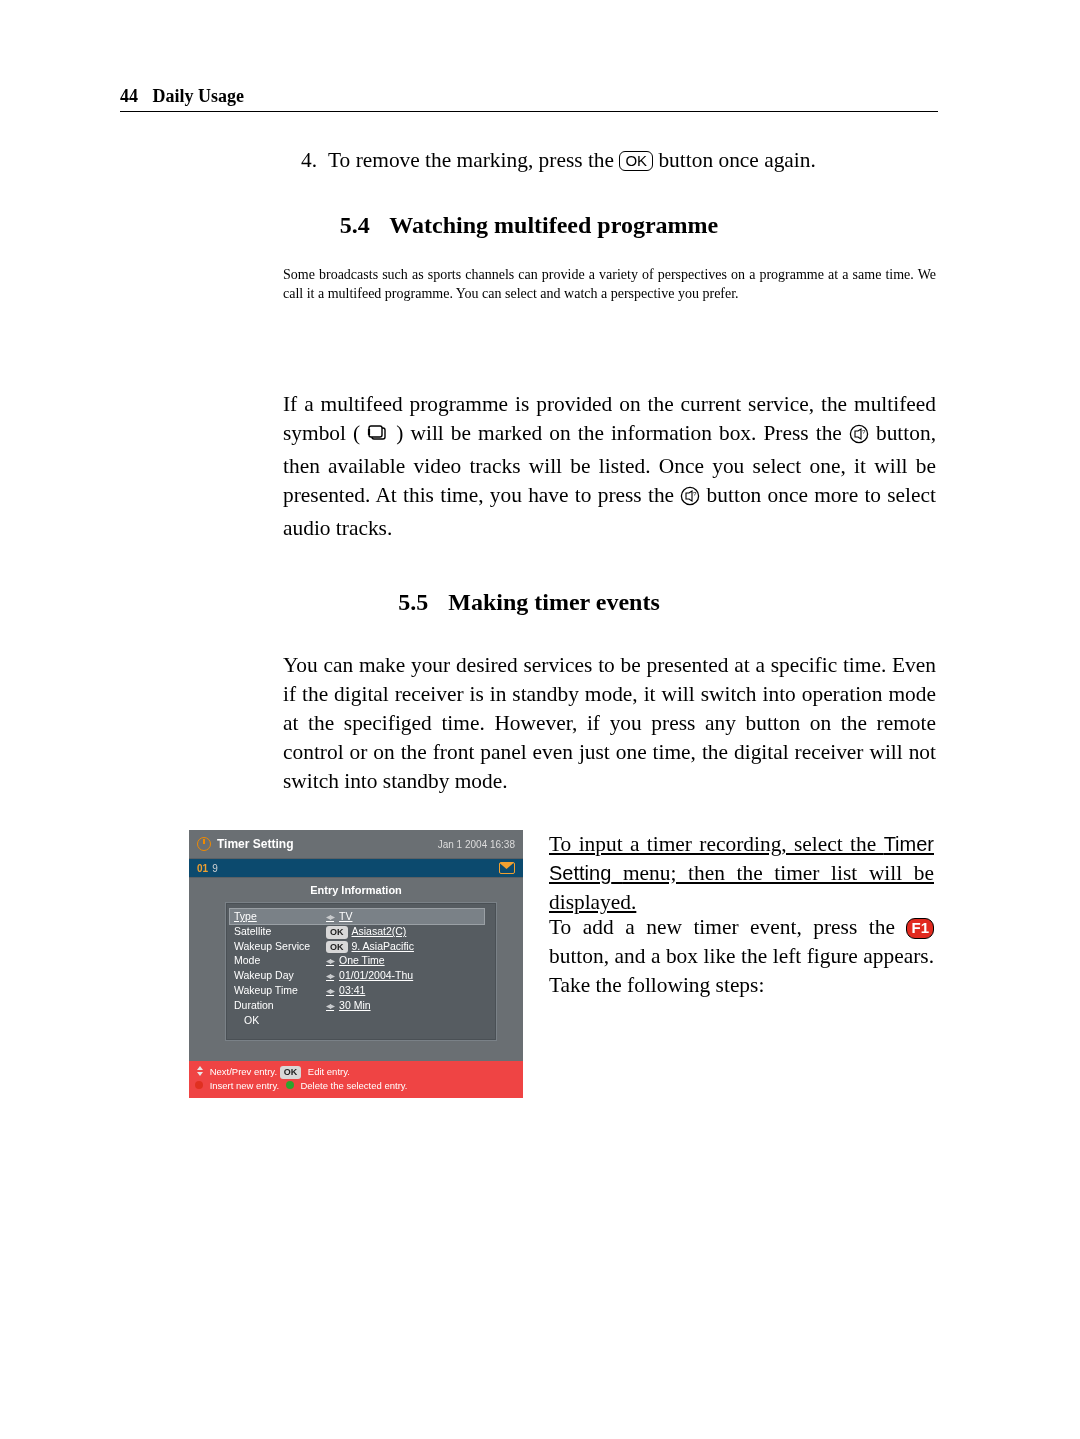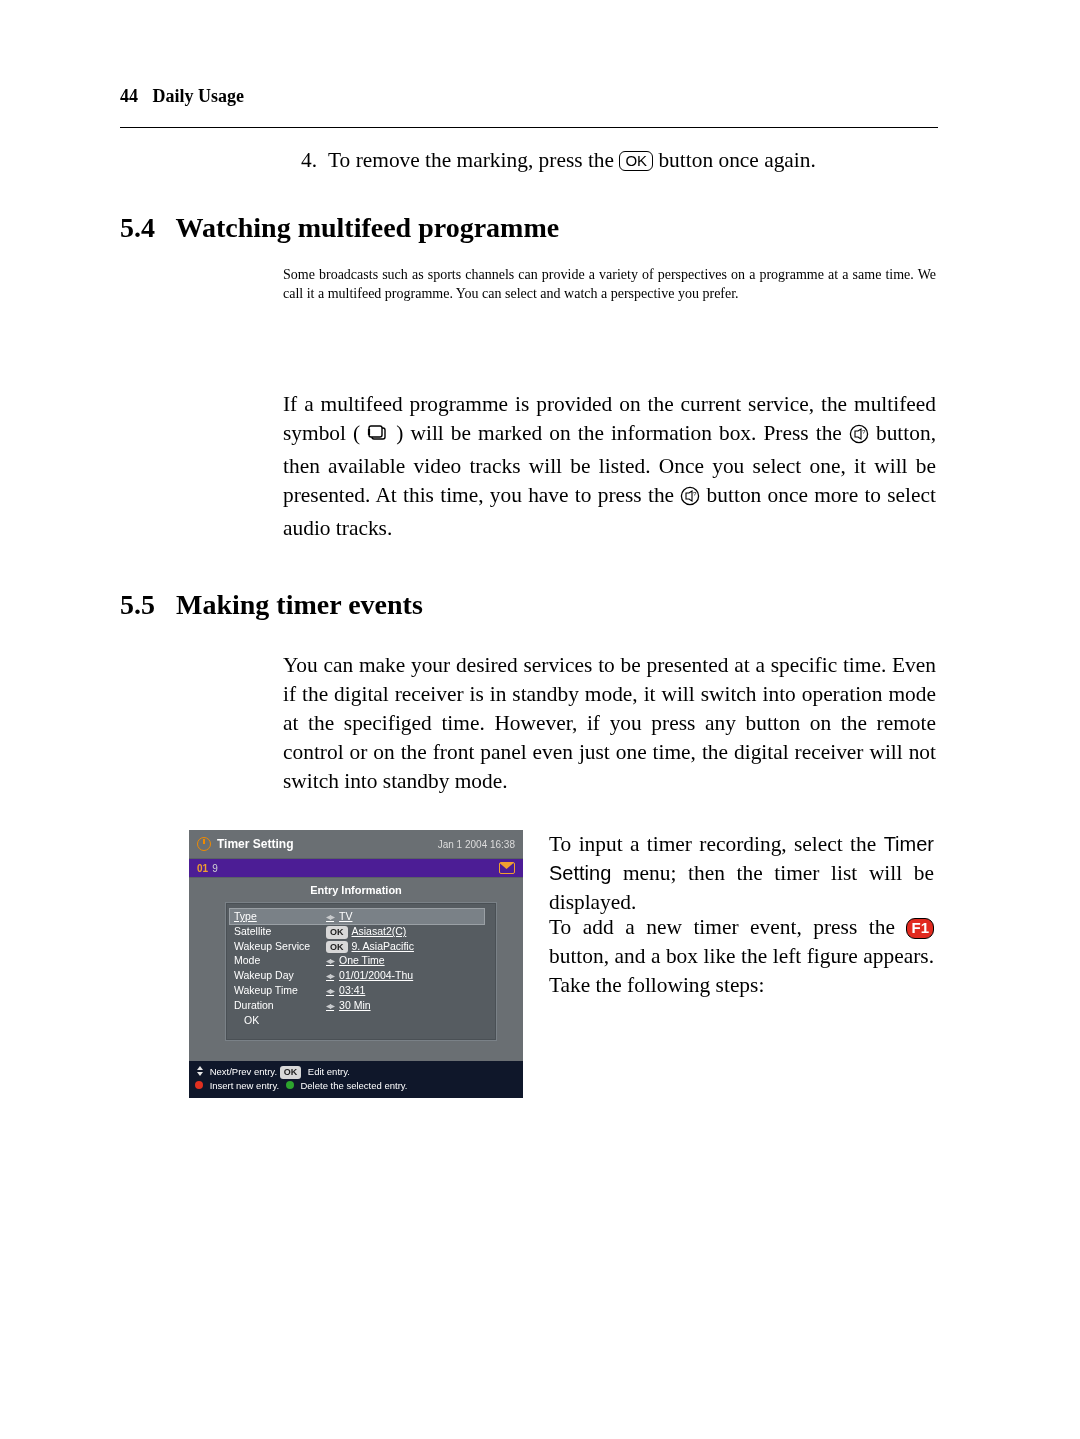--- a/index.html
+++ b/index.html
@@ -15,21 +15,21 @@
     background: #fff;
     font-family: "Book Antiqua", "Palatino Linotype", Palatino, Georgia, serif;
     color: #000;
   }
   .header {
     position: absolute;
     left: 120px;
     top: 86px;
     width: 818px;
     border-bottom: 1px solid #000;
-    padding-bottom: 20px;
+    padding-bottom: 4px;
     font-size: 18px;
   }
   .header .num { font-weight: 700; }
   .header .title { font-weight: 700; margin-left: 10px; }
 
   .step4 {
     position: absolute;
     left: 283px;
     top: 146px;
     width: 653px;
@@ -48,22 +48,23 @@
     vertical-align: 1px;
   }
 
   .sec54 {
     position: absolute;
     left: 120px;
     top: 212px;
     width: 818px;
   }
   .sec-head {
-    font-size: 28px;
+    font-size: 24px;
     font-weight: 700;
+    text-align: center;
   }
   .sec-head .num { margin-right: 14px; }
 
   .p54a {
     position: absolute;
     left: 283px;
     top: 265px;
     width: 653px;
     font-size: 14px;
     line-height: 1.37;
@@ -130,21 +131,21 @@
     position:relative; margin-right:6px;
   }
   .clock-icon::after{
     content:""; position:absolute; left:5px; top:1px; width:1.6px; height:5px; background:#f08a00;
   }
   .shot-hdr .tt { flex: 1; }
   .shot-hdr .dt { font-weight: 400; font-size: 10px; color:#dcdcdc; }
 
   .shot-sub {
     display:flex; align-items:center;
-    background:#4c1d95;
+    background:#0c4a6e;
     height: 18px;
     padding: 0 8px;
     font-size: 10px;
     color:#d0d2d4;
     border-top: 1px solid #5a6065;
     border-bottom: 1px solid #5a6065;
   }
   .shot-sub .chn { color:#f0a030; font-weight:700; margin-right:4px;}
   .shot-sub .spacer { flex:1; }
   .mail-icon {
@@ -182,21 +183,21 @@
   .row .arrows { color:#c9cbcd; margin-right:5px; font-size:10px; letter-spacing:-1px;}
   .row.selected { background:#7a8187; outline:1px solid #9aa0a5; margin: 0 -4px; padding: 0 4px;}
   .ok-pill {
     display:inline-block; background:#d8d8d8; color:#222; border-radius:3px; padding:0 4px; font-size:9px; font-weight:700; margin-right:4px;
   }
   .row .lab.typelbl { text-decoration: underline; text-underline-offset: 1px; }
 
   .shot-foot {
     position:absolute; left:0; bottom:0;
     width:100%;
-    background:#0f172a;
+    background:#ef4444;
     padding: 4px 6px 6px 6px;
     box-sizing:border-box;
     font-size: 9.5px;
     line-height: 1.4;
     color:#fff;
   }
   .navarr {
     display:inline-block; position:relative; width:10px; height:10px; margin-right:2px; vertical-align:-1px;
   }
   .navarr::before, .navarr::after {
@@ -212,20 +213,21 @@
   .greendot { background:#2da52d; margin-left:4px; }
 
   .rt1 {
     position:absolute;
     left: 549px;
     top: 830px;
     width: 385px;
     font-size: 21.4px;
     line-height: 1.35;
     text-align: justify;
+    text-decoration: underline;
   }
   .rt2 {
     position:absolute;
     left: 549px;
     top: 913px;
     width: 385px;
     font-size: 21.4px;
     line-height: 1.35;
     text-align: justify;
   }

